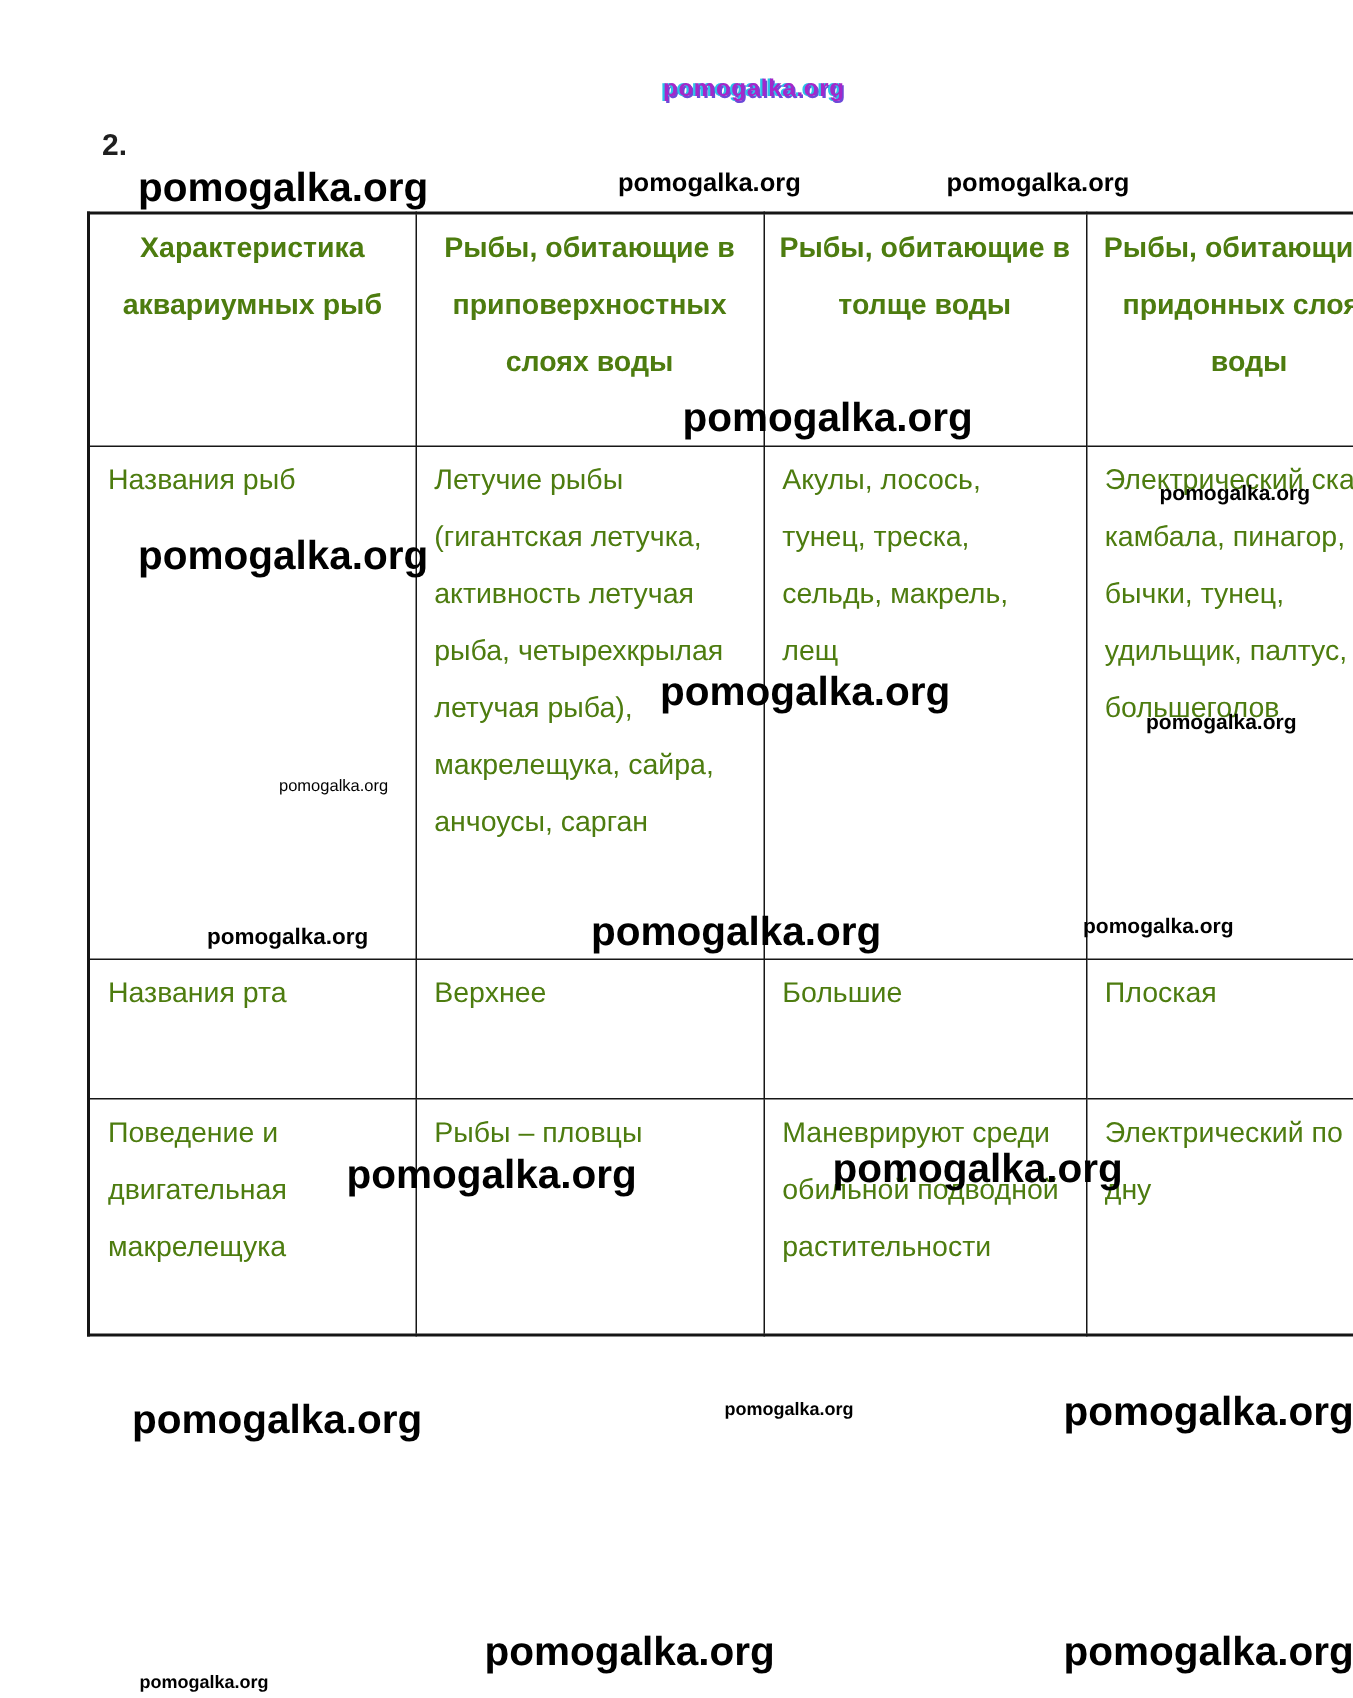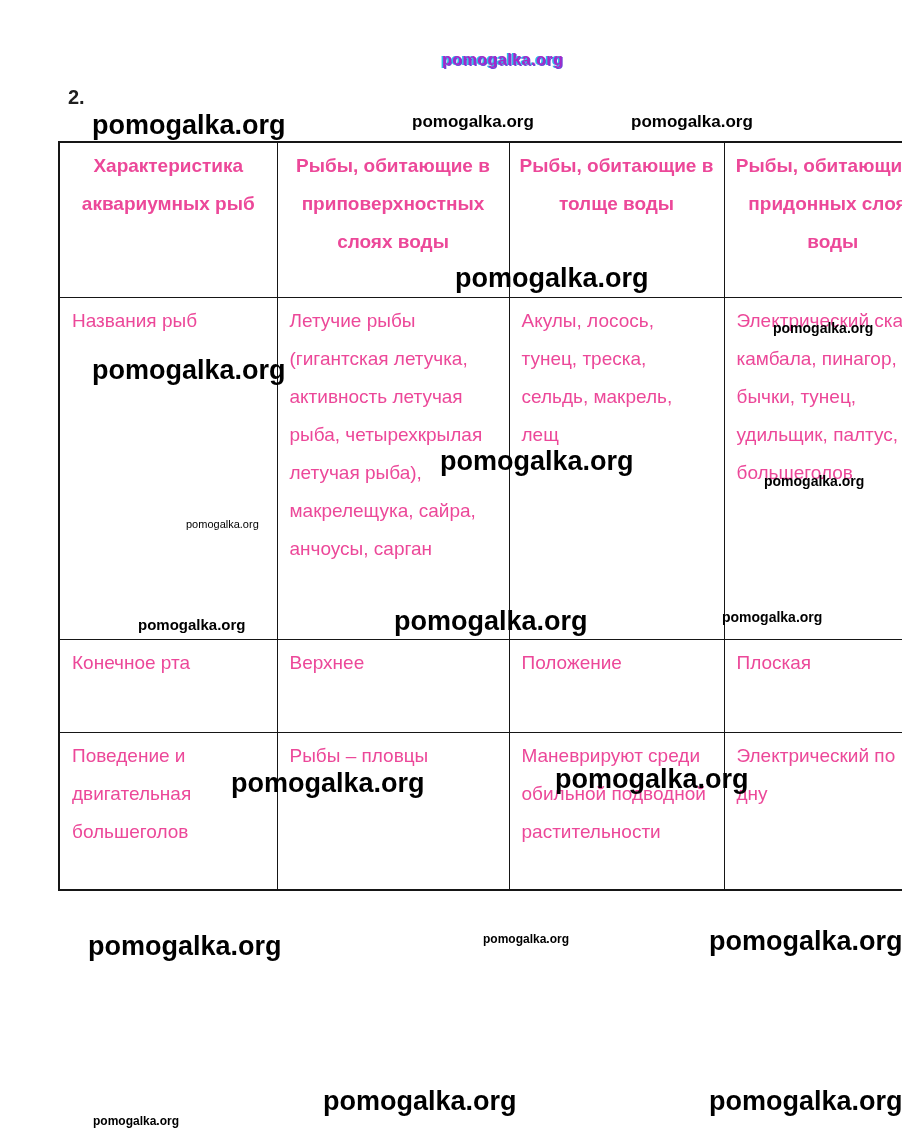--- a/index.html
+++ b/index.html
@@ -18,21 +18,21 @@
     position:absolute; left:10px; top:93px;
     width:883px;
     border-collapse:collapse;
     table-layout:fixed;
     border:2px solid #161616;
     background:#ffffff;
   }
   .fish-table th, .fish-table td {
     border:1px solid #161616;
     vertical-align:top;
-    color:#ec4899;
+    color:#4d7c0f;
     overflow:hidden;
   }
   .fish-table th {
     font-size:19px; font-weight:bold;
     line-height:38px;
     text-align:center;
     padding:4px 6px;
   }
   .fish-table td {
     font-size:19px;
@@ -87,27 +87,27 @@
     </tr>
   </thead>
   <tbody>
     <tr class="r1">
       <td>Названия рыб</td>
       <td>Летучие рыбы (гигантская летучка, активность летучая рыба, четырехкрылая летучая рыба), макрелещука, сайра, анчоусы, сарган</td>
       <td>Акулы, лосось, тунец, треска, сельдь, макрель, лещ</td>
       <td>Электрический скат, камбала, пинагор, бычки, тунец, удильщик, палтус, большеголов</td>
     </tr>
     <tr class="r3">
-      <td>Конечное рта</td>
+      <td>Названия рта</td>
       <td>Верхнее</td>
-      <td>Положение</td>
+      <td>Большие</td>
       <td>Плоская</td>
     </tr>
     <tr class="r5">
-      <td>Поведение и двигательная большеголов</td>
+      <td>Поведение и двигательная макрелещука</td>
       <td>Рыбы – пловцы</td>
       <td>Маневрируют среди обильной подводной растительности</td>
       <td>Электрический по дну</td>
     </tr>
   </tbody>
 </table>
 
 <span class="wm wm-glitch" style="left:394px; top:3px;">pomogalka.org</span>
 <span class="wm wm-xl" style="left:44px;  top:62px;">pomogalka.org</span>
 <span class="wm wm-md" style="left:364px; top:64px;">pomogalka.org</span>

